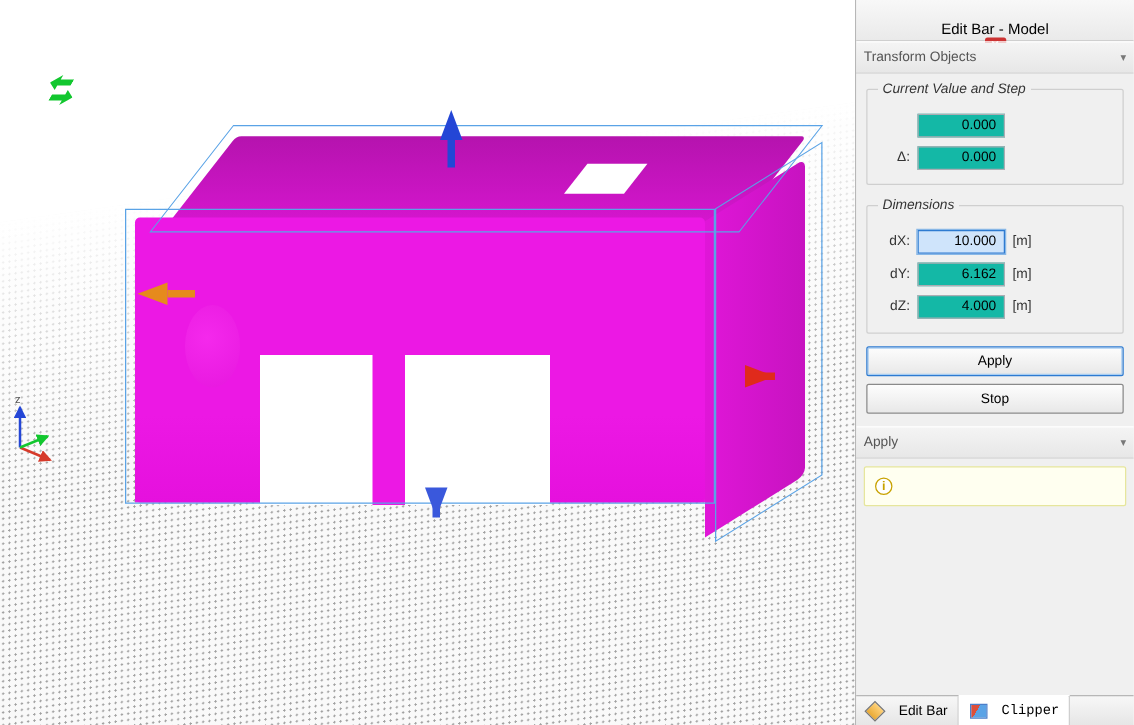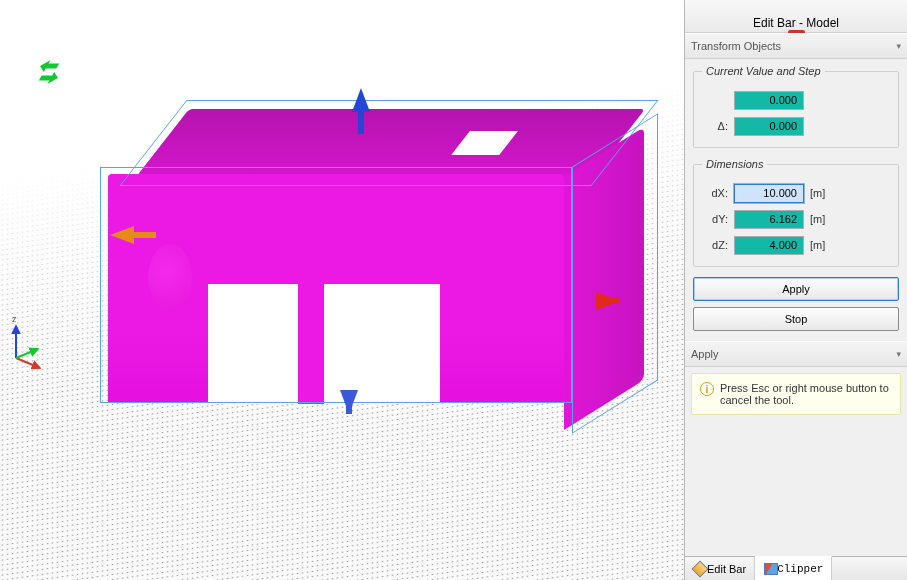--- a/index.html
+++ b/index.html
@@ -99,21 +99,21 @@
   .help-box { display:flex; gap:6px; padding:8px; background:#fffff0; border:1px solid #e6e69c;
               border-radius:2px; font-size:11px; color:#333; align-items:flex-start; }
   .info-ic { width:14px; height:14px; border-radius:50%; background:#fff;
              border:1px solid #c8a200; color:#c8a200; font-size:10px; font-weight:bold;
              display:flex; align-items:center; justify-content:center; flex:0 0 14px; }
 
   .panel-flex { flex:1; background:#f0f0f0; }
 
   .bottom-tabs { display:flex; height:24px; border-top:1px solid #b7b7b7;
                  background:linear-gradient(#f7f7f7,#e6e6e6); }
-  .btab { display:flex; align-items:center; gap:0; padding:0 8px; border-right:1px solid #cfcfcf;
+  .btab { display:flex; align-items:center; gap:12px; padding:0 8px; border-right:1px solid #cfcfcf;
           cursor:pointer; }
   .btab.active { background:#fff; border-top:1px solid #fff; margin-top:-1px;font-family:Liberation Mono, monospace; }
   .btab .ic { width:14px; height:14px; display:flex; align-items:center; justify-content:center; }
   .ic-tools { width:12px; height:12px; }
   .ic-tools::before{content:"";display:block;width:10px;height:10px;border:1px solid #777;
                     background:linear-gradient(#ffd27a,#e8a934);transform:rotate(45deg);}
   .ic-clip { width:12px;height:12px;}
   .ic-clip::before{content:"";display:block;width:12px;height:10px;border:1px solid #4b7ec9;
                     background:linear-gradient(120deg,#dd4f3a 0 40%,#5aa3e6 40% 100%);}
 </style>
@@ -221,21 +221,20 @@
   </div>
 
   <div class="section-hdr">
     <span>Apply</span>
     <span class="spacer"></span>
     <span class="caret">▾</span>
   </div>
   <div class="section-body" style="padding:6px">
     <div class="help-box">
       <span class="info-ic">i</span>
-      <span>Press Esc or right mouse button to cancel the tool.</span>
     </div>
   </div>
 
   <div class="panel-flex"></div>
 
   <div class="bottom-tabs">
     <div class="btab">
       <span class="ic">
           <span class="ic-tools"></span>
         </span>

